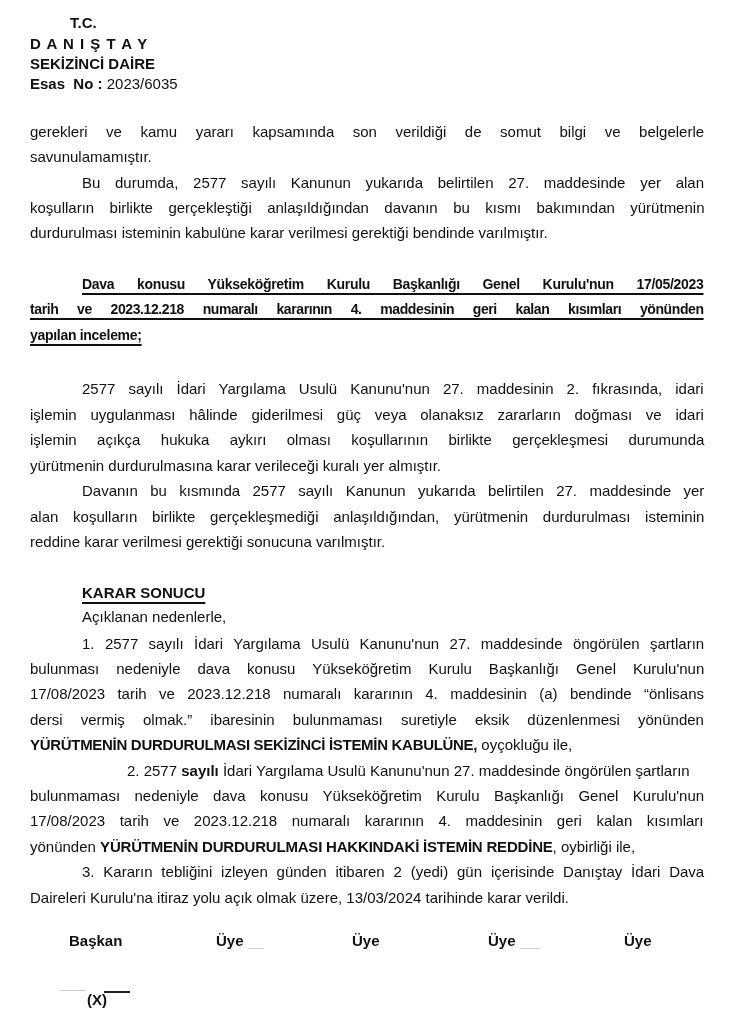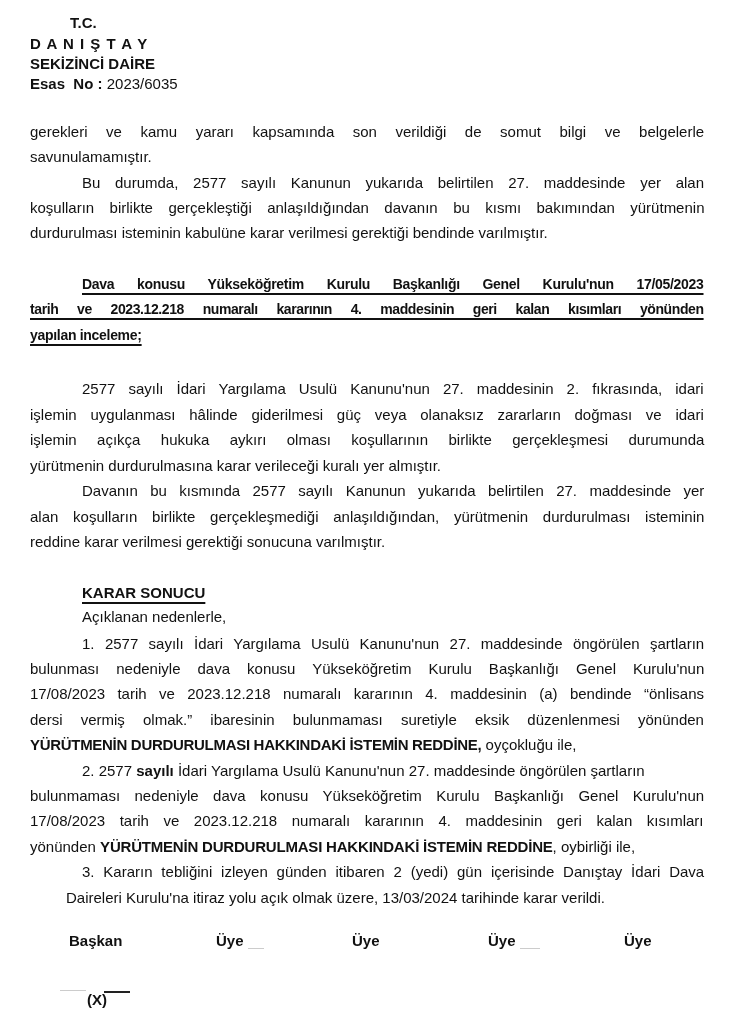--- a/index.html
+++ b/index.html
@@ -46,29 +46,29 @@
 <div class="line" style="top: 507px; width: auto; display: inline-block; word-spacing: 10.5714px;">alan koşulların birlikte gerçekleşmediği anlaşıldığından, yürütmenin durdurulması isteminin</div>
 <div class="line last" style="top:532px;">reddine karar verilmesi gerektiği sonucuna varılmıştır.</div>
 
 <div class="line last ind b" style="top:583px;width:auto;text-decoration:underline;text-decoration-thickness:1.5px;text-underline-offset:4px;">KARAR SONUCU</div>
 <div class="line last ind" style="top:607px;">Açıklanan nedenlerle,</div>
 
 <div class="line ind" style="top: 634px; width: auto; display: inline-block; word-spacing: 6.2px;">1. 2577 sayılı İdari Yargılama Usulü Kanunu'nun 27. maddesinde öngörülen şartların</div>
 <div class="line" style="top: 659px; width: auto; display: inline-block; word-spacing: 12.875px;">bulunması nedeniyle dava konusu Yükseköğretim Kurulu Başkanlığı Genel Kurulu'nun</div>
 <div class="line" style="top: 684px; width: auto; display: inline-block; word-spacing: 8.2px;">17/08/2023 tarih ve 2023.12.218 numaralı kararının 4. maddesinin (a) bendinde “önlisans</div>
 <div class="line" style="top: 710px; width: auto; display: inline-block; word-spacing: 14px;">dersi vermiş olmak.” ibaresinin bulunmaması suretiyle eksik düzenlenmesi yönünden</div>
-<div class="line last" style="top:735px;"><span class="b" style="letter-spacing:-0.3px;">YÜRÜTMENİN DURDURULMASI HAKKINDAKİ İSTEMİN REDDİNE,</span><span style="white-space:pre;"> oyçokluğu ile,</span></div>
+<div class="line last" style="top:735px;"><span class="b" style="letter-spacing:-0.3px;">YÜRÜTMENİN DURDURULMASI SEKİZİNCİ İSTEMİN KABULÜNE,</span><span style="white-space:pre;"> oyçokluğu ile,</span></div>
 
-<div class="line ind last" style="top:761px;white-space:pre;"><span>2. 2577 </span><span class="b">sayılı</span><span> İdari Yargılama Usulü Kanunu'nun 27. maddesinde öngörülen şartların</span></div>
+<div class="line ind last" style="top:761px;white-space:pre;margin-left:45px;"><span>2. 2577 </span><span class="b">sayılı</span><span> İdari Yargılama Usulü Kanunu'nun 27. maddesinde öngörülen şartların</span></div>
 <div class="line" style="top: 786px; width: auto; display: inline-block; word-spacing: 10.25px;">bulunmaması nedeniyle  dava konusu Yükseköğretim Kurulu Başkanlığı Genel Kurulu'nun</div>
 <div class="line" style="top: 811px; width: auto; display: inline-block; word-spacing: 10.4px;">17/08/2023 tarih ve 2023.12.218 numaralı kararının 4. maddesinin geri kalan kısımları</div>
 <div class="line last" style="top:837px;white-space:pre;"><span>yönünden </span><span class="b" style="letter-spacing:-0.2px;">YÜRÜTMENİN DURDURULMASI HAKKINDAKİ İSTEMİN REDDİNE</span><span>, oybirliği ile,</span></div>
 
 <div class="line ind" style="top: 862px; width: auto; display: inline-block; word-spacing: 4.66667px;">3. Kararın tebliğini izleyen günden itibaren 2 (yedi) gün içerisinde Danıştay İdari Dava</div>
-<div class="line last" style="top:888px;margin-left:36px;">Daireleri Kurulu'na itiraz yolu açık olmak üzere, 13/03/2024 tarihinde karar verildi.</div>
+<div class="line last" style="top:888px;">Daireleri Kurulu'na itiraz yolu açık olmak üzere, 13/03/2024 tarihinde karar verildi.</div>
 
 <div class="sig" style="left:69px;">Başkan</div>
 <div class="sig" style="left:216px;">Üye</div>
 <div class="sig" style="left:352px;">Üye</div>
 <div class="sig" style="left:488px;">Üye</div>
 <div class="sig" style="left:624px;">Üye</div>
 <div class="faint" style="top:948px;left:248px;width:16px;"></div>
 <div class="faint" style="top:948px;left:520px;width:20px;"></div>
 <div class="faint" style="top:990px;left:60px;width:26px;"></div>
 

